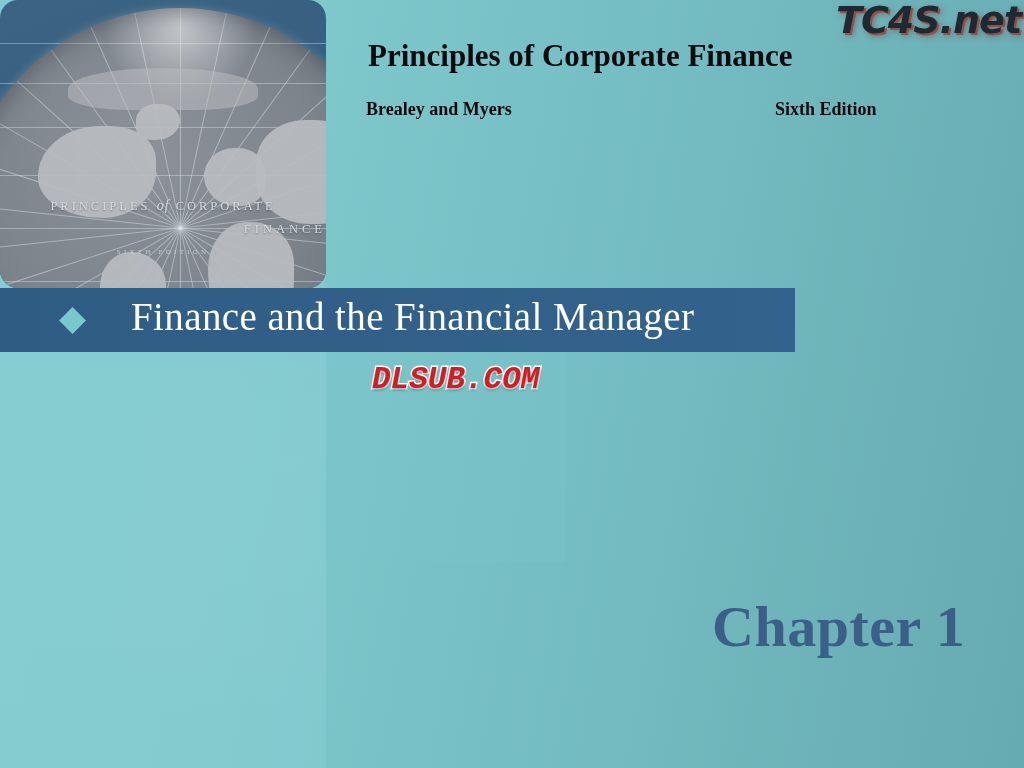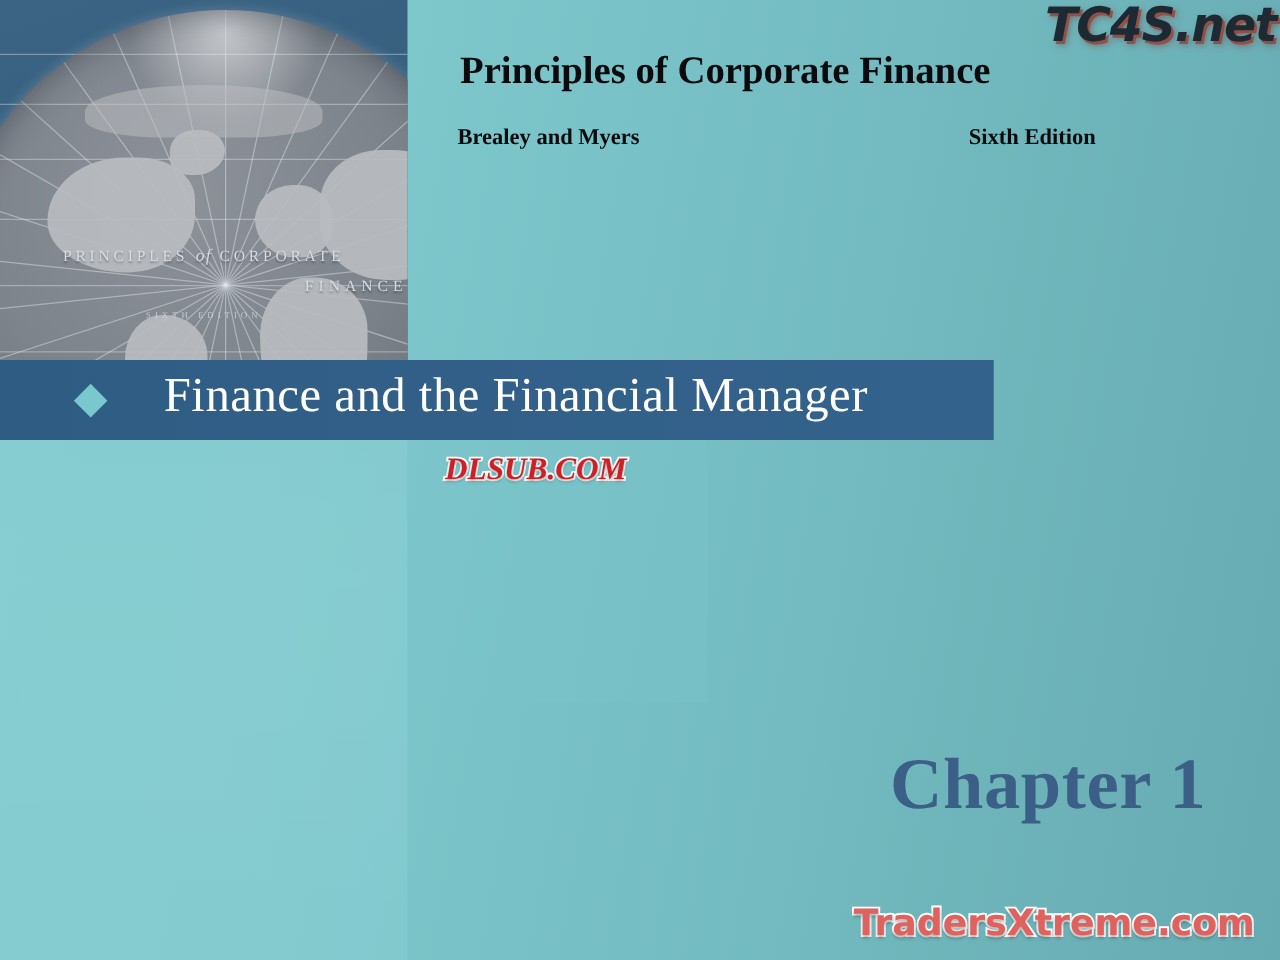--- a/index.html
+++ b/index.html
@@ -21,20 +21,21 @@
     position:absolute;left:0;top:0;width:326px;height:768px;
     background:linear-gradient(180deg,rgba(255,255,255,0) 0%,rgba(255,255,255,.06) 60%,rgba(255,255,255,.04) 100%);
     pointer-events:none;
   }
 
   
   .cover{
     position:absolute;left:0;top:0;width:326px;height:288px;
     background:linear-gradient(160deg,#3a6384 0%,#37607f 55%,#33597a 100%);
     overflow:hidden;
+    border-radius:18px;
   }
   .globe{
     position:absolute;left:-40px;top:8px;width:440px;height:440px;border-radius:50%;
     background:
       radial-gradient(circle at 50% 4%, rgba(255,255,255,.55) 0%, rgba(255,255,255,0) 16%),
       radial-gradient(circle at 42% 34%, #8d9299 0%, #7e848c 42%, #6d747d 70%, #5c646e 100%);
     box-shadow:0 0 10px rgba(255,255,255,.18);
   }
   
   .globe .mer{
@@ -106,23 +107,23 @@
   }
 
   
   .wm-tc4s{
     position:absolute;left:836px;top:-2px;
     font-family:"DejaVu Sans", sans-serif;font-weight:bold;font-style:italic;
     font-size:38px;letter-spacing:-1px;color:#1d2a33;
     text-shadow:2px 2px 0 rgba(150,70,60,.85), 3px 3px 6px rgba(120,50,45,.5);
   }
   .wm-dlsub{
-    position:absolute;left:356px;top:362px;
-    font-family:Liberation Serif, serif;font-weight:bold;font-style:italic;
-    font-size:25px;letter-spacing:0px;color:#cf1f26;
+    position:absolute;left:372px;top:362px;
+    font-family:Liberation Mono, monospace;font-weight:bold;font-style:italic;
+    font-size:31px;letter-spacing:0px;color:#cf1f26;
     -webkit-text-stroke:3px #ffffff;paint-order:stroke fill;
     text-shadow:0 2px 3px rgba(0,0,0,.35);
   }
   .wm-traders{
     position:absolute;left:683px;top:721px;
     font-family:"DejaVu Sans", sans-serif;font-weight:bold;
     font-size:29px;color:#e0625e;
     -webkit-text-stroke:3px #ffffff;paint-order:stroke fill;
     text-shadow:0 2px 3px rgba(0,0,0,.3);
   }
@@ -189,15 +190,14 @@
 
   <div class="titlebar">
     <div class="bullet"></div>
     <div class="ttext">Finance and the Financial Manager</div>
   </div>
 
   <div class="chapter">Chapter 1</div>
 
   <div class="wm-tc4s">TC4S.net</div>
   <div class="wm-dlsub">DLSUB.COM</div>
-  <div class="wm-traders">TradersXtreme.com</div>
 
 </div>
 
 </body></html>

